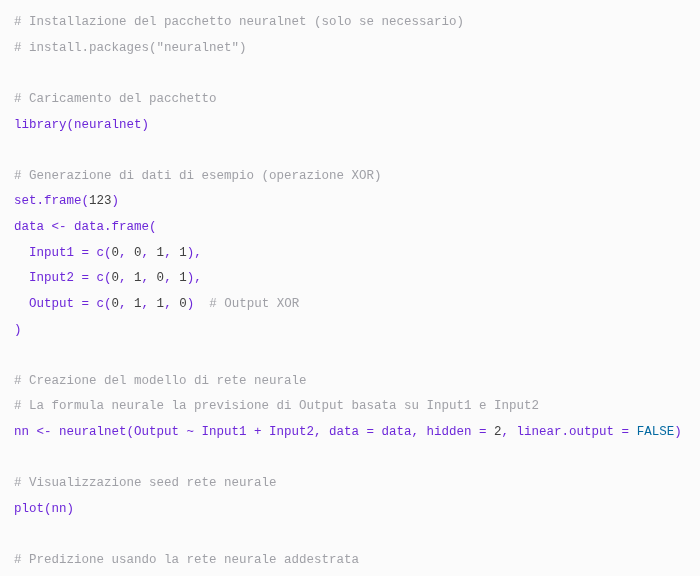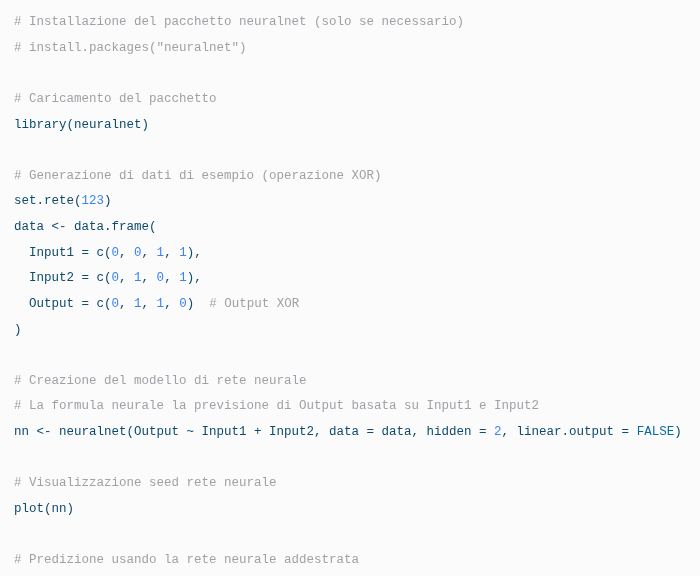--- a/index.html
+++ b/index.html
@@ -12,35 +12,35 @@
     color: #5a5a5a;
     width: 700px;
     box-sizing: border-box;
   }
   pre {
     margin: 0;
     white-space: pre;
     font-family: inherit;
   }
   .cm  { color: #a0a1a7; }   
-  .fn  { color: #0c4a6e; }                        
-  .num { color: #3b82f6; }                        
+  .fn  { color: #6d28d9; }                        
+  .num { color: #404040; }                        
   .kw  { color: #0369a1; }                        
 </style>
 </head>
 <body>
 
 <pre id="code"><span class="cm"># Installazione del pacchetto neuralnet (solo se necessario)</span>
 <span class="cm"># install.packages("neuralnet")</span>
 
 <span class="cm"># Caricamento del pacchetto</span>
 <span class="fn">library(neuralnet)</span>
 
 <span class="cm"># Generazione di dati di esempio (operazione XOR)</span>
-<span class="fn">set.rete(</span><span class="num">123</span><span class="fn">)</span>
+<span class="fn">set.frame(</span><span class="num">123</span><span class="fn">)</span>
 <span class="fn">data &lt;- data.frame(</span>
 <span class="fn">  Input1 = </span><span class="fn">c</span><span class="fn">(</span><span class="num">0</span><span class="fn">, </span><span class="num">0</span><span class="fn">, </span><span class="num">1</span><span class="fn">, </span><span class="num">1</span><span class="fn">),</span>
 <span class="fn">  Input2 = </span><span class="fn">c</span><span class="fn">(</span><span class="num">0</span><span class="fn">, </span><span class="num">1</span><span class="fn">, </span><span class="num">0</span><span class="fn">, </span><span class="num">1</span><span class="fn">),</span>
 <span class="fn">  Output = </span><span class="fn">c</span><span class="fn">(</span><span class="num">0</span><span class="fn">, </span><span class="num">1</span><span class="fn">, </span><span class="num">1</span><span class="fn">, </span><span class="num">0</span><span class="fn">)  </span><span class="cm"># Output XOR</span>
 <span class="fn">)</span>
 
 <span class="cm"># Creazione del modello di rete neurale</span>
 <span class="cm"># La formula neurale la previsione di Output basata su Input1 e Input2</span>
 <span class="fn">nn &lt;- neuralnet(Output ~ Input1 + Input2, data = data, hidden = </span><span class="num">2</span><span class="fn">, linear.output = </span><span class="kw">FALSE</span><span class="fn">)</span>
 

